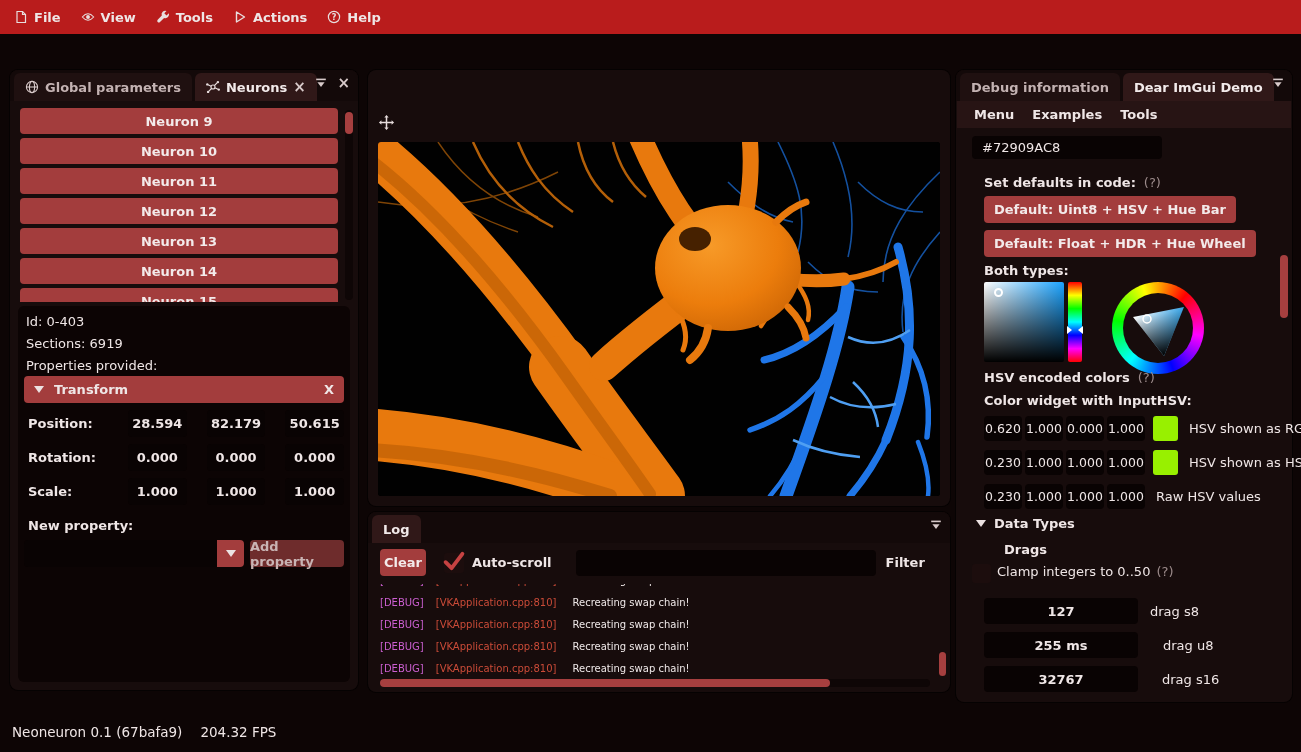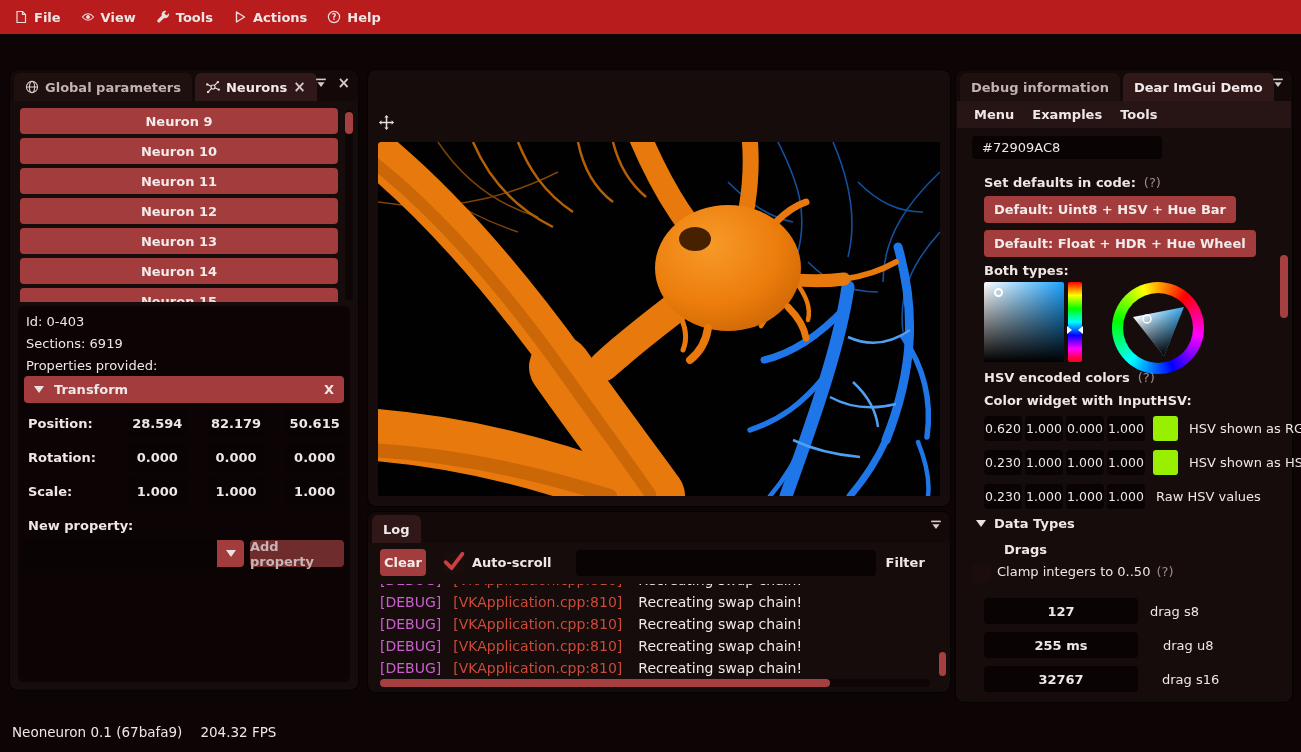--- a/index.html
+++ b/index.html
@@ -71,21 +71,21 @@
     display:flex; align-items:center; }
   #log-clear { width:46px; height:27px; }
   #log-check { width:20px; height:20px; background:#1c0d0d; border-radius:3px; margin-left:18px;
     position:relative; }
   #log-check svg { position:absolute; left:-2px; top:-4px; width:24px; height:24px; }
   #log-autoscroll { margin-left:8px; font-weight:600; }
   #log-filter { margin-left:24px; width:300px; height:26px; background:#090303; border:none;
     border-radius:4px; color:#efe6e6; padding:0 8px; font:inherit; }
   #log-filter-label { margin-left:10px; font-weight:600; }
   #log-entries { position:absolute; left:12px; right:22px; top:72px; height:94px; overflow:hidden; }
-  .log-entry { height:22px; display:flex; align-items:center; white-space:nowrap; font-size:14px; }
+  .log-entry { height:22px; display:flex; align-items:center; white-space:nowrap; font-size:10px; }
   .log-entry:first-child { margin-top:-15px; }
   .log-level { color:#cb5fd0; margin-right:12px; }
   .log-source { color:#cb4b38; margin-right:16px; }
   .log-msg { color:#efe8e8; }
   #log-htrack { left:12px; right:20px; bottom:5px; height:8px; }
   #log-hthumb { left:12px; bottom:5px; height:8px; width:450px; }
   #log-vthumb { right:4px; bottom:16px; width:7px; height:24px; }
 
   
   #imgui-win { left:956px; top:70px; width:336px; height:632px; }

